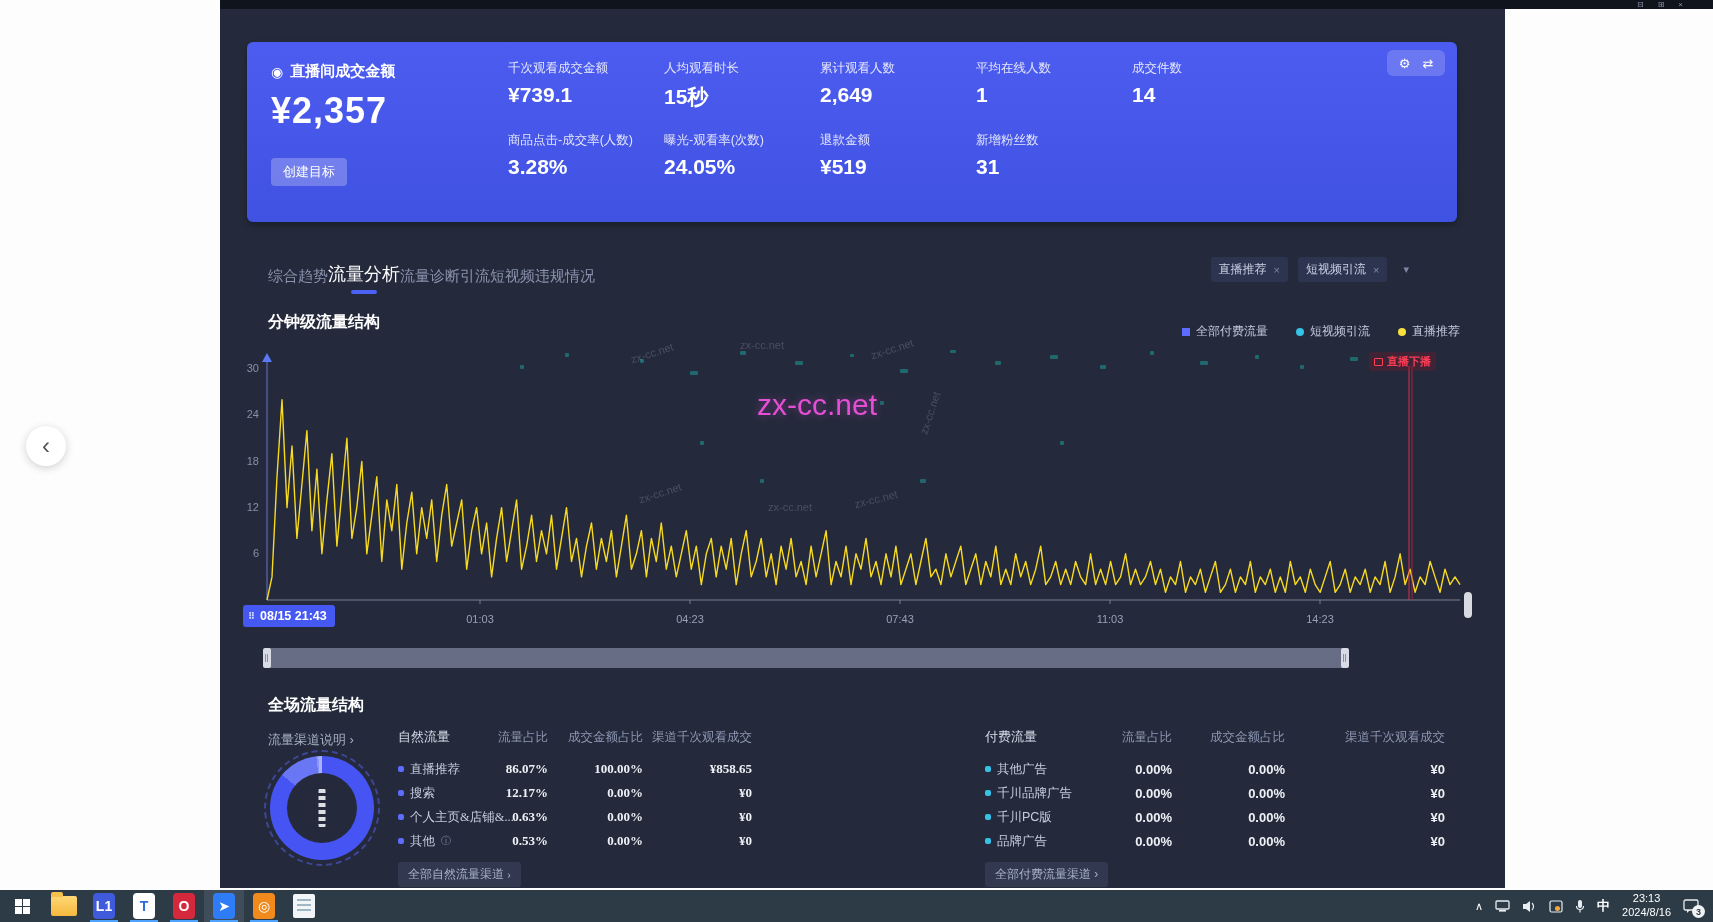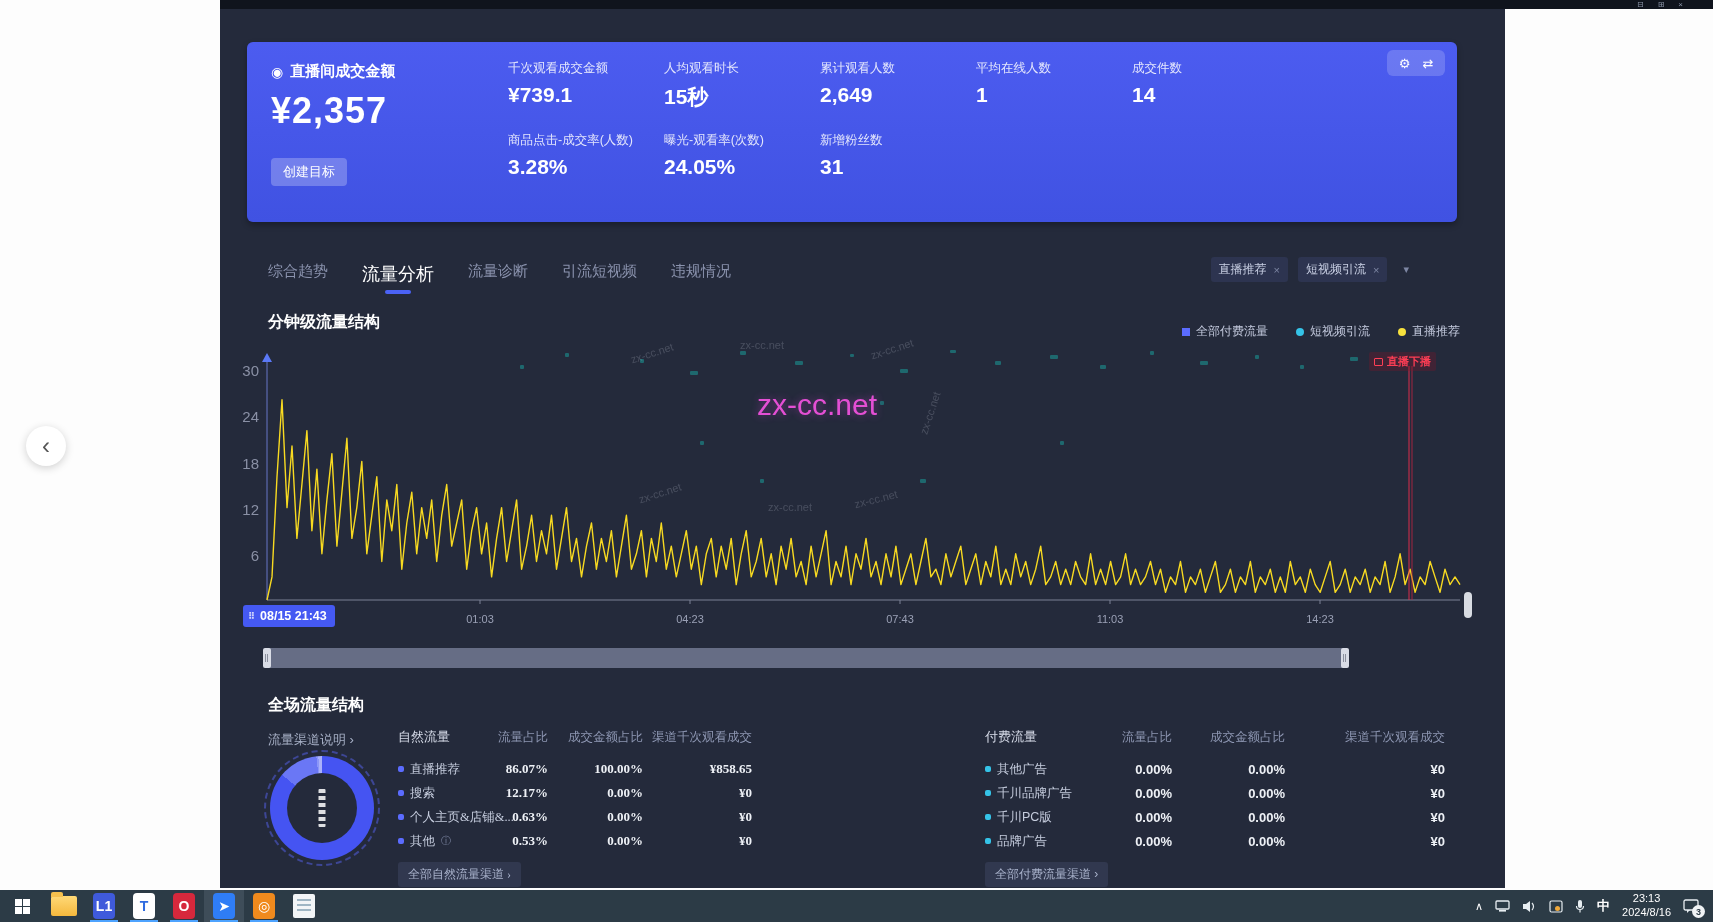--- a/index.html
+++ b/index.html
@@ -28,41 +28,41 @@
     background:rgba(255,255,255,.25); color:#fff; font-size:13px; cursor:pointer; }
   #kpi-tools { position:absolute; right:12px; top:8px; width:58px; height:26px; border-radius:6px;
     background:rgba(255,255,255,.18); display:flex; align-items:center; justify-content:center; gap:12px;
     color:#fff; font-size:13px; cursor:pointer; }
   #kpi-metrics { position:absolute; left:261px; top:18px; display:grid;
     grid-template-columns:repeat(5,156px); grid-auto-rows:72px; }
   .metric .m-label { color:rgba(255,255,255,.85); font-size:12.5px; }
   .metric .m-value { color:#fff; font-size:21px; font-weight:800; margin-top:6px; }
 
   
-  #tabs { position:absolute; left:48px; top:253px; display:flex; align-items:flex-start; gap:34px; }
+  #tabs { position:absolute; left:48px; top:253px; display:flex; align-items:flex-end; }
   .tab { color:#8a92ad; font-size:15px; cursor:pointer; padding-bottom:8px; position:relative; white-space:nowrap; }
   .tab.active { color:#fff; font-size:18px; font-weight:normal; }
   .tab.active::after { content:""; position:absolute; left:50%; transform:translateX(-50%); bottom:0;
     width:26px; height:4px; border-radius:2px; background:#4b62f5; }
 
   #filter-chips { position:absolute; right:90px; top:248px; display:flex; gap:10px; align-items:center; }
   .chip { background:#2d3450; border-radius:3px; padding:4px 8px; display:flex; gap:7px; align-items:center;
     color:#c9d0e4; font-size:12px; cursor:pointer; }
   .chip .x { color:#7d86a3; font-size:11px; cursor:pointer; }
   .chip-caret { color:#7d86a3; font-size:11px; cursor:pointer; padding:3px 6px; }
 
   
   #minute-title { position:absolute; left:48px; top:303px; color:#fff; font-size:16px; font-weight:bold; }
   #legend { position:absolute; right:45px; top:314px; display:flex; gap:28px; }
   .leg { display:flex; align-items:center; gap:6px; color:#c3c9dd; font-size:12px; cursor:pointer; }
   .leg .mark { width:8px; height:8px; }
   .leg .mark.circle { border-radius:50%; }
 
   #chart { position:absolute; left:27px; top:341px; width:1218px; height:260px; }
-  .ylab { position:absolute; width:34px; text-align:right; color:#8a90a5; font-size:15px; }
+  .ylab { position:absolute; width:34px; text-align:right; color:#8a90a5; font-size:11px; }
   .xlab { position:absolute; transform:translateX(-50%); color:#9aa0b5; font-size:11px; top:263px; white-space:nowrap; }
   .speck { position:absolute; background:#18b3ad; opacity:.45; border-radius:1px; }
   .wm-faint { position:absolute; color:rgba(200,205,220,.22); font-size:11px; white-space:nowrap; }
   #wm-big { position:absolute; left:420px; top:35px; width:300px; text-align:center; pointer-events:none; }
   #wm-line1 { color:#ff53a6; font-size:34px; font-weight:bold; letter-spacing:4px; text-shadow:0 0 10px rgba(255,60,150,.5); }
   #wm-line2 { color:#e44fd4; font-size:30px; margin-top:3px; text-shadow:0 0 8px rgba(220,70,220,.45); }
   #stream-end { position:absolute; left:1122px; top:2px; display:flex; align-items:center; gap:4px;
     background:rgba(130,20,40,.30); padding:2px 5px; border-radius:2px; filter:blur(.4px); }
   #stream-end .se-ic { width:9px; height:8px; border:1px solid #ff3e55; border-radius:1px; }
   #stream-end .se-tx { color:#ff3e55; font-size:11px; font-weight:bold; white-space:nowrap; }
@@ -171,20 +171,24 @@
           <div class="m-label">成交件数</div>
                  <div class="m-value">14</div>
         </div>
         <div class="metric">
           <div class="m-label">商品点击-成交率(人数)</div>
                  <div class="m-value">3.28%</div>
         </div>
         <div class="metric">
           <div class="m-label">曝光-观看率(次数)</div>
                  <div class="m-value">24.05%</div>
+        </div>
+        <div class="metric">
+          <div class="m-label">退款金额</div>
+                 <div class="m-value">¥519</div>
         </div>
         <div class="metric">
           <div class="m-label">新增粉丝数</div>
                  <div class="m-value">31</div>
         </div>
       </div>
   </div>
 
   <div id="tabs">
       <div class="tab">综合趋势</div>

